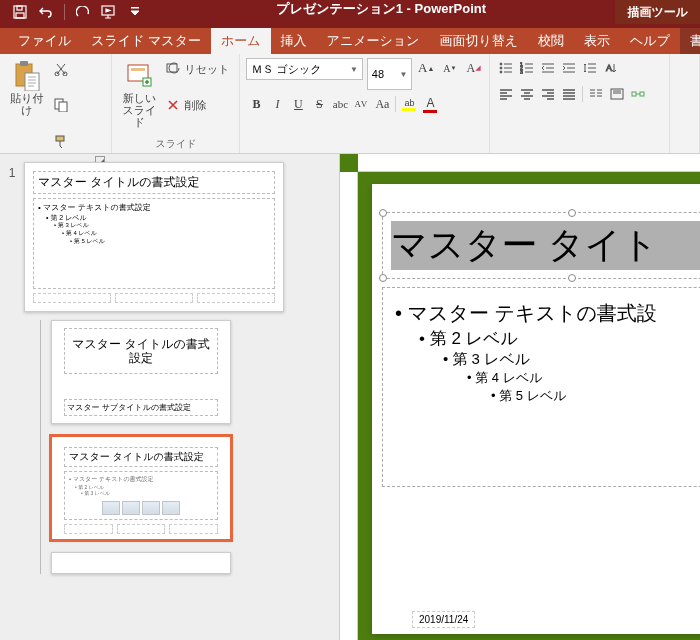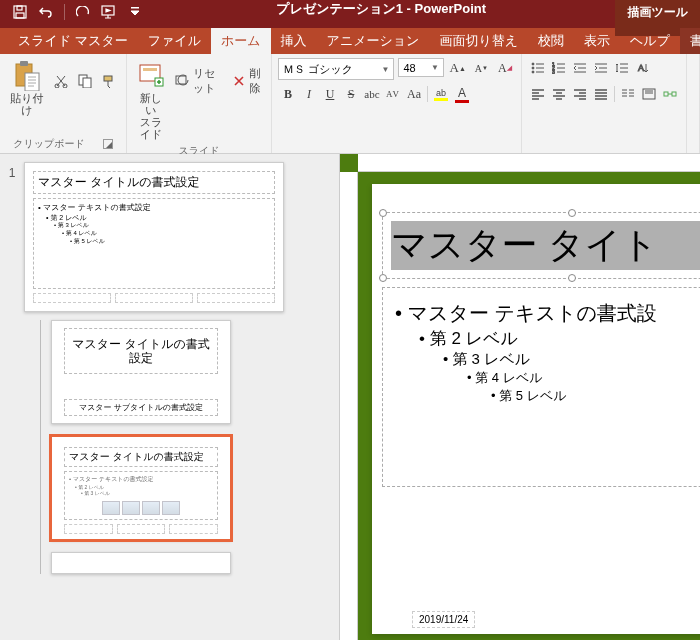--- a/index.html
+++ b/index.html
@@ -5,49 +5,49 @@
 * { margin: 0; padding: 0; box-sizing: border-box; font-family: "Segoe UI", "Meiryo", sans-serif; }
 body { width: 700px; height: 640px; overflow: hidden; background: #fff; font-size: 12px; user-select: none; }
 
 
 .titlebar { height: 28px; background: #7f1d1d; color: #fff; display: flex; align-items: flex-start; font-weight: bold; }
 .qat { display: flex; align-items: center; padding-left: 8px; gap: 2px; }
 .qat-btn { width: 24px; height: 24px; display: flex; align-items: center; justify-content: center; cursor: pointer; }
 .qat-btn svg { stroke: #fff; }
 .qat-sep { width: 1px; height: 16px; background: rgba(255,255,255,0.3); margin: 0 4px; }
 .title-center { flex: 1; text-align: center; font-size: 13px; }
-.title-right { display: flex; height: 36px; }
+.title-right { display: flex; height: 24px; }
 .tool-tab { padding: 4px 12px; background: #7a2b1a; font-size: 12px; }
 
 
 .ribbon-tabs { height: 26px; background: #b7472a; color: #fff; display: flex; align-items: center; padding-left: 8px; }
 .rtab { padding: 0 10px; height: 26px; line-height: 26px; font-size: 13px; cursor: pointer; white-space: nowrap; }
 .rtab.active { background: #f3f3f3; color: #b7472a; }
 .rtab.format { margin-left: auto; margin-right: 8px; background: #8a3424; }
 
 
 .ribbon { height: 100px; background: #f3f3f3; border-bottom: 1px solid #d0d0d0; display: flex; }
 .group { border-right: 1px solid #e0e0e0; padding: 4px 6px 2px 6px; display: flex; flex-direction: column; justify-content: space-between; }
 .group-content { display: flex; align-items: flex-start; gap: 2px; }
 .group-label { font-size: 10px; color: #666; text-align: center; padding-top: 2px; display: flex; justify-content: center; align-items: center; gap: 18px; }
 .dialog-launcher { width: 10px; height: 10px; border: 1px solid #999; display: inline-block; position: relative; }
 .dialog-launcher::after { content: ""; position: absolute; right: 0; bottom: 0; border: 3px solid transparent; border-right-color: #666; border-bottom-color: #666; }
 
 .big-btn { display: flex; flex-direction: column; align-items: center; width: 42px; cursor: pointer; padding: 2px; }
 .big-btn .icon-slot { width: 32px; height: 32px; display: flex; align-items: center; justify-content: center; }
 .big-btn .lbl { font-size: 11px; color: #444; text-align: center; line-height: 1.1; }
 
-.col { display: flex; flex-direction: row; gap: 2px; margin-top: 12px; }
+.col { display: flex; flex-direction: column; gap: 14px; }
 .small-btn { width: 22px; height: 22px; display: flex; align-items: center; justify-content: center; cursor: pointer; color: #444; }
 .row-btn { display: flex; align-items: center; gap: 4px; height: 22px; padding: 0 4px; cursor: pointer; font-size: 11px; color: #444; }
 .row-btn svg { flex-shrink: 0; }
 
 .font-row { display: flex; gap: 4px; margin-bottom: 4px; }
 .font-name { width: 118px; height: 22px; border: 1px solid #c0c0c0; background: #fff; font-size: 11px; padding: 0 4px; display: flex; align-items: center; justify-content: space-between; }
-.font-size { width: 46px; height: 19px; border: 1px solid #c0c0c0; background: #fff; font-size: 11px; padding: 4px 4px; display: flex; align-items: center; justify-content: space-between; }
+.font-size { width: 46px; height: 32px; border: 1px solid #c0c0c0; background: #fff; font-size: 11px; padding: 4px 4px; display: flex; align-items: center; justify-content: space-between; }
 .caret { font-size: 8px; color: #666; }
 
 .btn-row { display: flex; gap: 1px; }
 .fmt-btn { width: 20px; height: 20px; display: flex; align-items: center; justify-content: center; cursor: pointer; font-size: 12px; color: #444; font-family: "Times New Roman", serif; }
 .fmt-sep { width: 1px; height: 16px; background: #d0d0d0; margin: 2px 2px; }
 .color-bar { width: 14px; height: 3px; background: #c00; }
 .color-bar.yellow { background: #ff0; }
 
 
 .content { display: flex; height: calc(640px - 28px - 26px - 100px); }
@@ -55,21 +55,21 @@
 .master-thumb { display: flex; margin-bottom: 8px; }
 .master-num { width: 24px; font-size: 12px; color: #555; text-align: center; padding-top: 4px; }
 .thumb-box { background: #fff; border: 1px solid #ccc; box-shadow: 0 1px 3px rgba(0,0,0,0.2); width: 260px; height: 150px; padding: 8px; position: relative; cursor: pointer; }
 .thumb-box.small { width: 180px; height: 104px; margin-left: 50px; margin-bottom: 12px; padding: 10px 12px; }
 .thumb-box.selected { outline: 3px solid #e8663c; outline-offset: -1px; }
 
 .thumb-title { font-size: 10px; border: 1px dashed #bbb; padding: 2px 4px; margin-bottom: 4px; }
 .thumb-title.big { font-size: 12px; }
 .thumb-body { font-size: 8px; border: 1px dashed #bbb; padding: 4px; line-height: 1.3; flex: 1; }
 .thumb-body.small-txt { font-size: 7px; }
-.thumb-sub { font-size: 8px; border: 1px dashed #bbb; padding: 2px; text-align: center; margin-top: 21px; }
+.thumb-sub { font-size: 8px; border: 1px dashed #bbb; padding: 2px; text-align: left; margin-top: 21px; }
 .thumb-footer { display: flex; gap: 4px; margin-top: 4px; }
 .thumb-footer > div { flex: 1; border: 1px dashed #ccc; height: 10px; }
 
 .canvas { flex: 1; background: #4d7c0f; position: relative; overflow: hidden; }
 .ruler-h { height: 18px; background: #fff; border-bottom: 1px solid #ccc; margin-left: 18px; }
 .ruler-v { width: 18px; background: #fff; border-right: 1px solid #ccc; position: absolute; top: 18px; bottom: 0; left: 0; }
 .slide { background: #fff; position: absolute; top: 30px; left: 32px; width: 400px; height: 450px; box-shadow: 0 2px 6px rgba(0,0,0,0.2); padding: 20px 10px 10px 0; }
 .title-box { border: 1px dashed #aaa; margin: 8px 0 8px 10px; padding: 8px; position: relative; }
 .handle { width: 8px; height: 8px; border: 1px solid #888; background: #fff; border-radius: 50%; position: absolute; }
 .handle.tl { left: -4px; top: -4px; }
@@ -124,22 +124,22 @@
         </svg>
       </div>
   </div>
   <div class="title-center">プレゼンテーション1 - PowerPoint</div>
   <div class="title-right">
     <div class="tool-tab">描画ツール</div>
   </div>
 </div>
 
 <div class="ribbon-tabs">
+  <div class="rtab">ファイル</div>
   <div class="rtab">スライド マスター</div>
-  <div class="rtab">ファイル</div>
   <div class="rtab active">ホーム</div>
   <div class="rtab">挿入</div>
   <div class="rtab">アニメーション</div>
   <div class="rtab">画面切り替え</div>
   <div class="rtab">校閲</div>
   <div class="rtab">表示</div>
   <div class="rtab">ヘルプ</div>
   <div class="rtab format">書式</div>
 </div>
 

